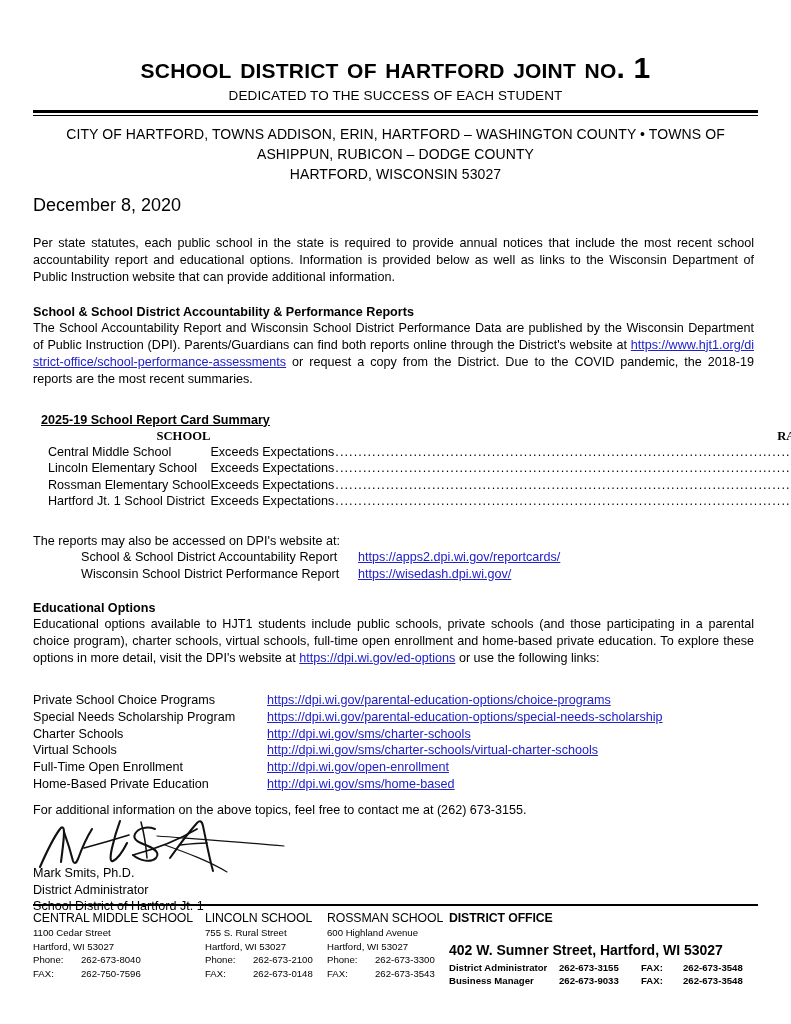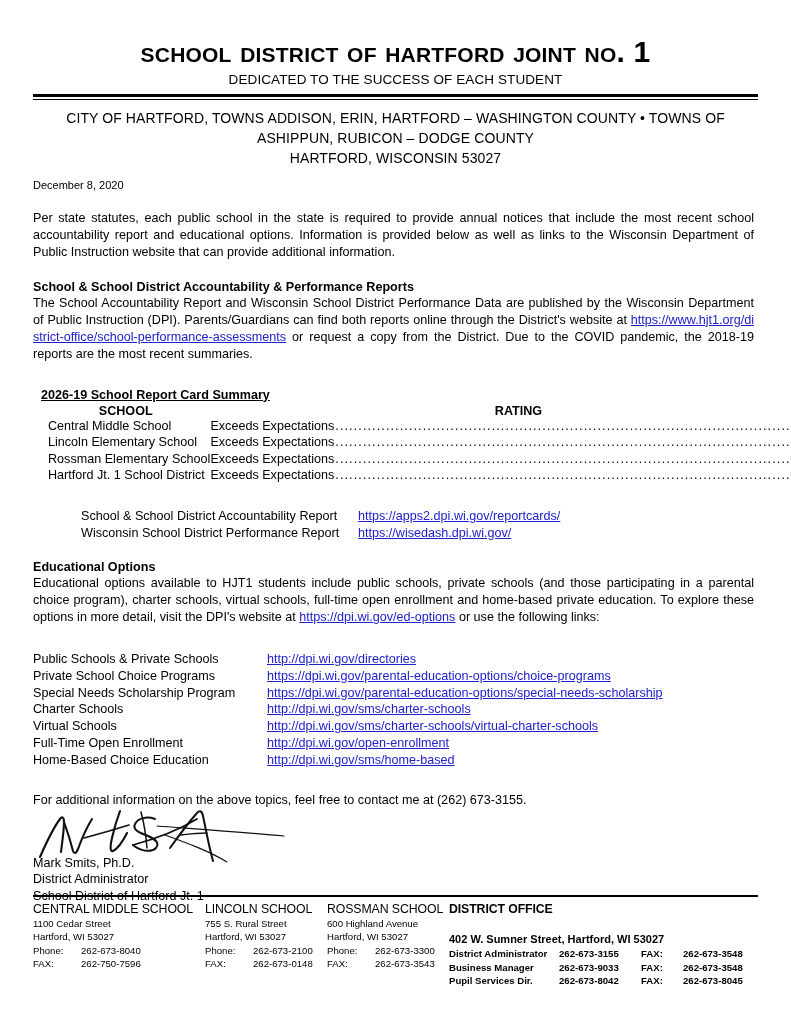--- a/index.html
+++ b/index.html
@@ -12,21 +12,21 @@
     height: 1024px;
     font-family: "Liberation Sans", sans-serif;
     color: #000000;
     position: relative;
     overflow: hidden;
   }
   .page {
     width: 791px;
     height: 1024px;
     box-sizing: border-box;
-    padding: 0 33px;
+    padding: 16px 33px;
     position: relative;
   }
 
   
   .masthead { padding-top: 36px; }
   .district-title {
     text-align: center;
     font-weight: bold;
     font-size: 30px;
     letter-spacing: 0.2px;
@@ -59,21 +59,21 @@
     text-align: center;
     font-size: 14px;
     line-height: 1.45;
     margin-top: 8px;
     text-transform: uppercase;
     letter-spacing: 0.1px;
   }
 
   
   .date-line {
-    font-size: 11px;
+    font-size: 18px;
     margin-top: 11px;
   }
   .salutation {
     font-size: 12.6px;
     margin-top: 45px;
   }
   p.body-text {
     font-size: 12.6px;
     line-height: 1.34;
     text-align: justify;
@@ -103,24 +103,25 @@
     text-decoration: underline;
     display: inline-block;
   }
   table.report {
     border-collapse: collapse;
     width: 668px;
     font-size: 12.6px;
     margin-top: 1px;
   }
   table.report th {
-    text-align: center;
+    text-align: right;
     font-weight: bold;
     padding: 0;
     white-space: nowrap;
+    font-family: Liberation Serif, serif;
   }
   table.report td {
     padding: 0;
     vertical-align: bottom;
     white-space: nowrap;
     line-height: 1.32;
   }
   .col-school { width: 230px; }
   .col-rating { width: 305px; }
   table.report tbody td.cell-school { padding-left: 7px; }
@@ -149,21 +150,21 @@
   
   table.options {
     border-collapse: collapse;
     font-size: 12.6px;
     margin-top: 25px;
   }
   table.options td { padding: 0; line-height: 1.335; white-space: nowrap; }
   table.options td.opt-label { width: 234px; }
 
   
-  .contact-line { font-size: 12.6px; margin-top: 24px; }
+  .contact-line { font-size: 12.6px; margin-top: 10px; }
   .sig-area { height: 46px; position: relative; margin-top: 2px; }
   .sig-svg { position: absolute; left: 4px; top: -4px; }
   .sig-name { font-size: 12.6px; line-height: 1.33; }
 
   
   .footer-wrap {
     position: absolute;
     left: 33px;
     right: 33px;
     bottom: 36px;
@@ -197,21 +198,21 @@
     font-size: 9.6px;
   }
   table.office td {
     padding: 0 0 0 0;
     line-height: 1.42;
     white-space: nowrap;
   }
   table.office td.of-role { width: 110px; }
   table.office td.of-ph { width: 82px; }
   table.office td.of-faxlbl { width: 42px; }
-  .of-addr { font-size: 11px; line-height: 1.42; white-space: nowrap; margin-top: 16px; }
+  .of-addr { font-size: 14px; line-height: 1.42; white-space: nowrap; margin-top: 16px; }
   .phone-val { display: inline-block; }
   .fl-lbl { display: inline-block; width: 48px; }
 </style>
 </head>
 <body>
 
 <div class="page">
 
   <div class="masthead">
     <div class="district-title">School District of Hartford Joint No. 1</div>
@@ -222,21 +223,21 @@
   </div>
 
   <div class="date-line">December 8, 2020</div>
 
   <p class="body-text">Per state statutes, each public school in the state is required to provide annual notices that include the most recent school accountability report and educational options. Information is provided below as well as links to the Wisconsin Department of Public Instruction website that can provide additional information.</p>
 
   <div class="section-head">School &amp; School District Accountability &amp; Performance Reports</div>
   <p class="body-text tight"><span>The School Accountability Report and Wisconsin School District Performance Data are published by the Wisconsin Department of Public Instruction (DPI). Parents/Guardians can find both reports online through the District's website at </span><a class="link" href="#">https://www.hjt1.org/district-office/school-performance-assessments</a><span> or request a copy from the District. Due to the COVID pandemic, the 2018-19 reports are the most recent summaries.</span></p>
 
   <div class="report-block">
-    <div class="report-title">2026-19 School Report Card Summary</div>
+    <div class="report-title">2025-19 School Report Card Summary</div>
     <table class="report">
       <thead>
         <tr>
           <th class="col-school">SCHOOL</th>
           <th class="col-rating">RATING</th>
 
         </tr>
       </thead>
       <tbody>
         <tr>
@@ -277,65 +278,62 @@
               <span class="leader">...................................................................................................</span>
             </span>
           </td>
 
         </tr>
       </tbody>
     </table>
   </div>
 
   <div class="dpi-block">
+    <div class="dpi-lead">The reports may also be accessed on DPI's website at:</div>
     <table class="dpi">
       <tbody>
         <tr>
           <td class="dpi-label">School &amp; School District Accountability Report</td>
           <td><a class="link" href="#">https://apps2.dpi.wi.gov/reportcards/</a></td>
         </tr>
         <tr>
           <td class="dpi-label">Wisconsin School District Performance Report</td>
           <td><a class="link" href="#">https://wisedash.dpi.wi.gov/</a></td>
         </tr>
       </tbody>
     </table>
   </div>
 
   <div class="section-head">Educational Options</div>
   <p class="body-text tight"><span>Educational options available to HJT1 students include public schools, private schools (and those participating in a parental choice program), charter schools, virtual schools, full-time open enrollment and home-based private education. To explore these options in more detail, visit the DPI's website at </span><a class="link" href="#">https://dpi.wi.gov/ed-options</a><span> or use the following links:</span></p>
 
   <table class="options">
     <tbody>
       <tr>
-        <td class="opt-label">Public Schools &amp; Private Schools</td>
-        <td><a class="link" href="#">http://dpi.wi.gov/directories</a></td>
-      </tr>
-      <tr>
         <td class="opt-label">Private School Choice Programs</td>
         <td><a class="link" href="#">https://dpi.wi.gov/parental-education-options/choice-programs</a></td>
       </tr>
       <tr>
         <td class="opt-label">Special Needs Scholarship Program</td>
         <td><a class="link" href="#">https://dpi.wi.gov/parental-education-options/special-needs-scholarship</a></td>
       </tr>
       <tr>
         <td class="opt-label">Charter Schools</td>
         <td><a class="link" href="#">http://dpi.wi.gov/sms/charter-schools</a></td>
       </tr>
       <tr>
         <td class="opt-label">Virtual Schools</td>
         <td><a class="link" href="#">http://dpi.wi.gov/sms/charter-schools/virtual-charter-schools</a></td>
       </tr>
       <tr>
         <td class="opt-label">Full-Time Open Enrollment</td>
         <td><a class="link" href="#">http://dpi.wi.gov/open-enrollment</a></td>
       </tr>
       <tr>
-        <td class="opt-label">Home-Based Choice Education</td>
+        <td class="opt-label">Home-Based Private Education</td>
         <td><a class="link" href="#">http://dpi.wi.gov/sms/home-based</a></td>
       </tr>
     </tbody>
   </table>
 
   <div class="contact-line">For additional information on the above topics, feel free to contact me at (262) 673-3155.</div>
 
   <div class="sig-area">
     <svg class="sig-svg" width="330" height="62" viewBox="0 0 330 62">
       <g fill="none" stroke="#111111" stroke-linecap="round" stroke-linejoin="round">
@@ -396,26 +394,20 @@
               <td class="of-ph">262-673-3155</td>
               <td class="of-faxlbl">FAX:</td>
               <td>262-673-3548</td>
             </tr>
             <tr>
               <td class="of-role">Business Manager</td>
               <td class="of-ph">262-673-9033</td>
               <td class="of-faxlbl">FAX:</td>
               <td>262-673-3548</td>
             </tr>
-            <tr>
-              <td class="of-role">Pupil Services Dir.</td>
-              <td class="of-ph">262-673-8042</td>
-              <td class="of-faxlbl">FAX:</td>
-              <td>262-673-8045</td>
-            </tr>
           </tbody>
         </table>
       </div>
 
     </div>
   </div>
 
 </div>
 
 </body></html>

